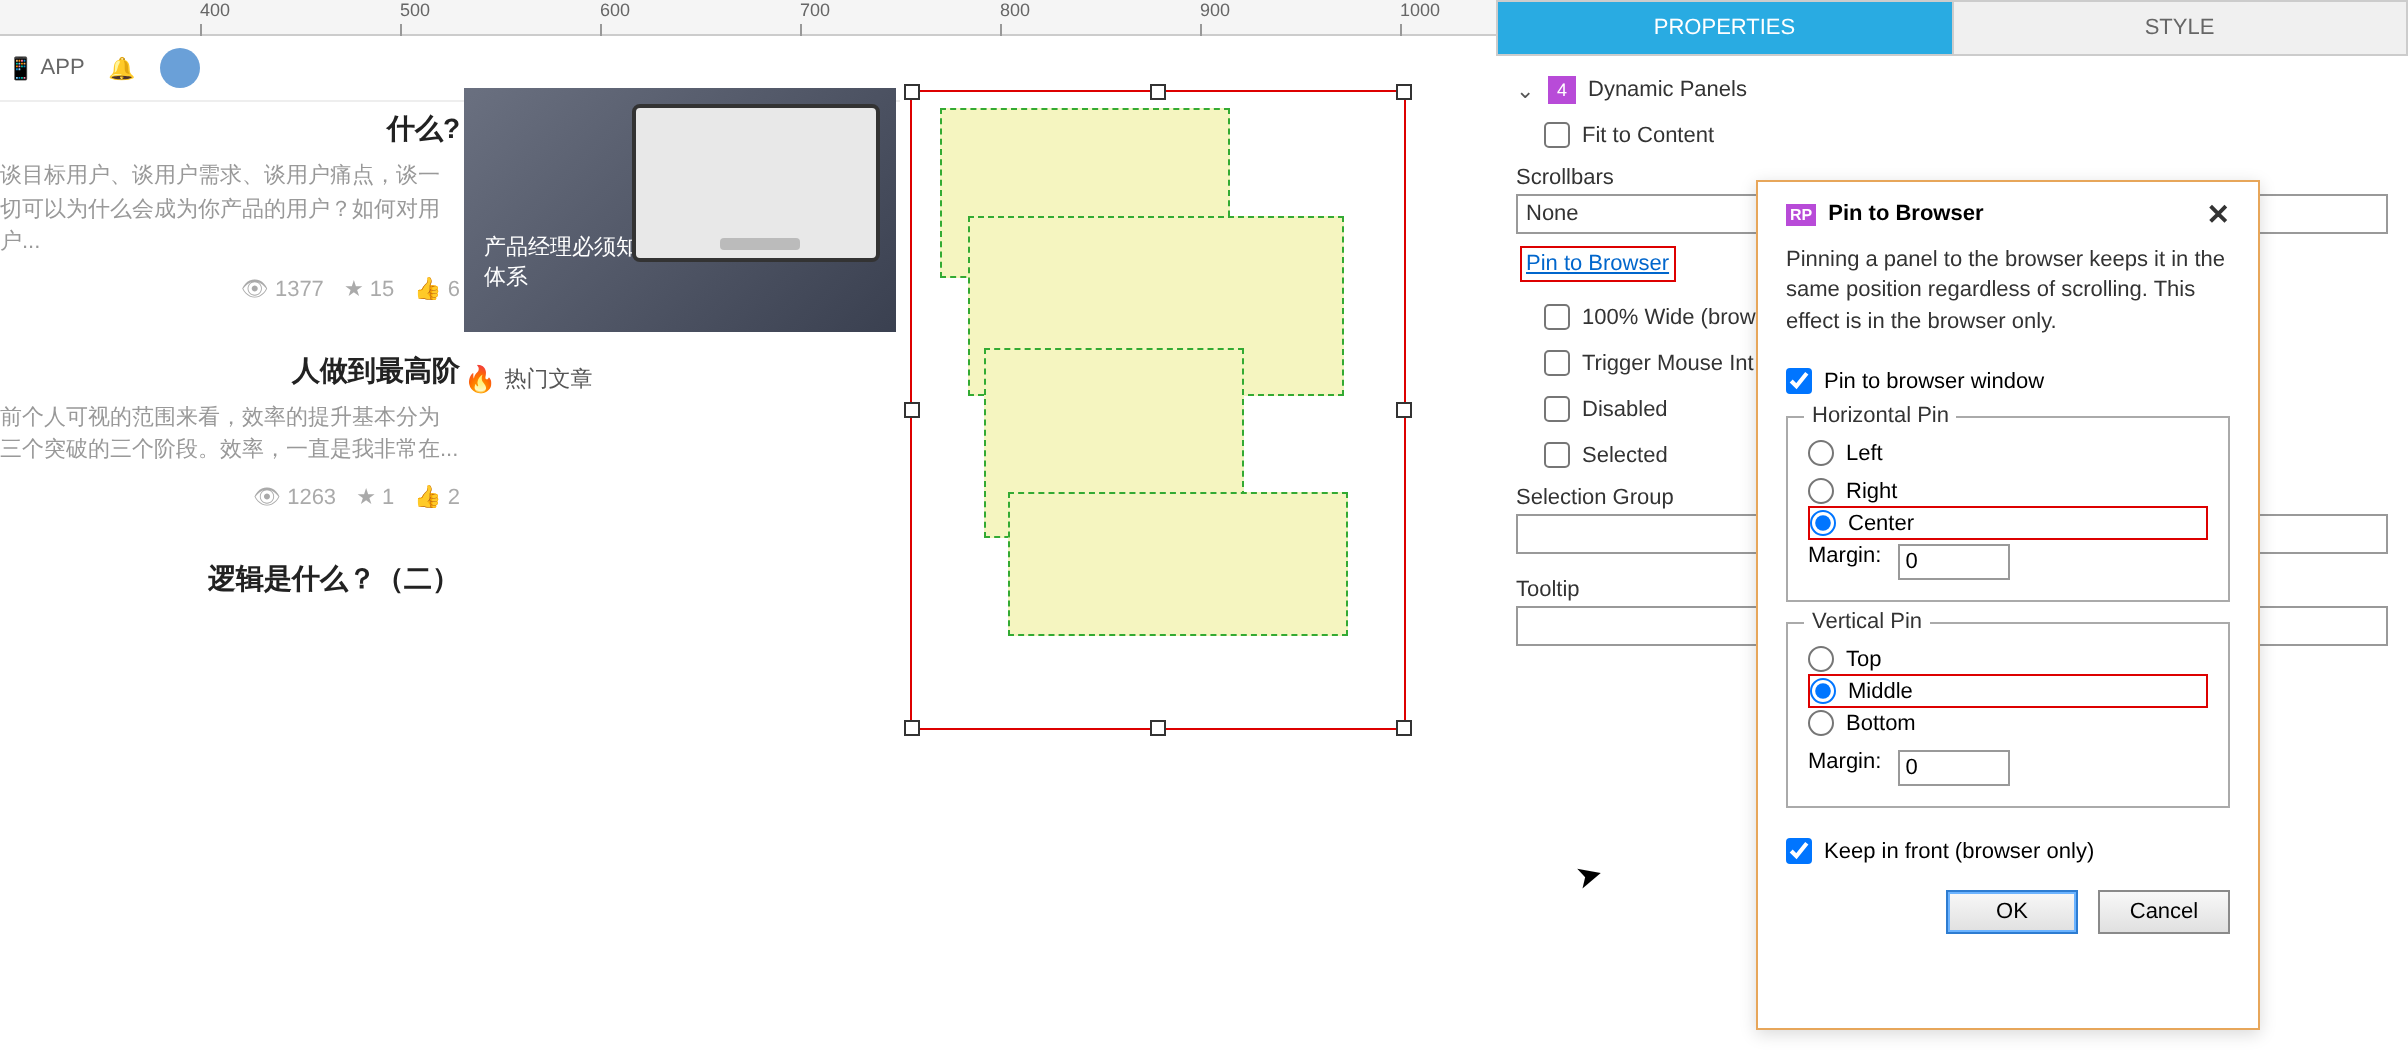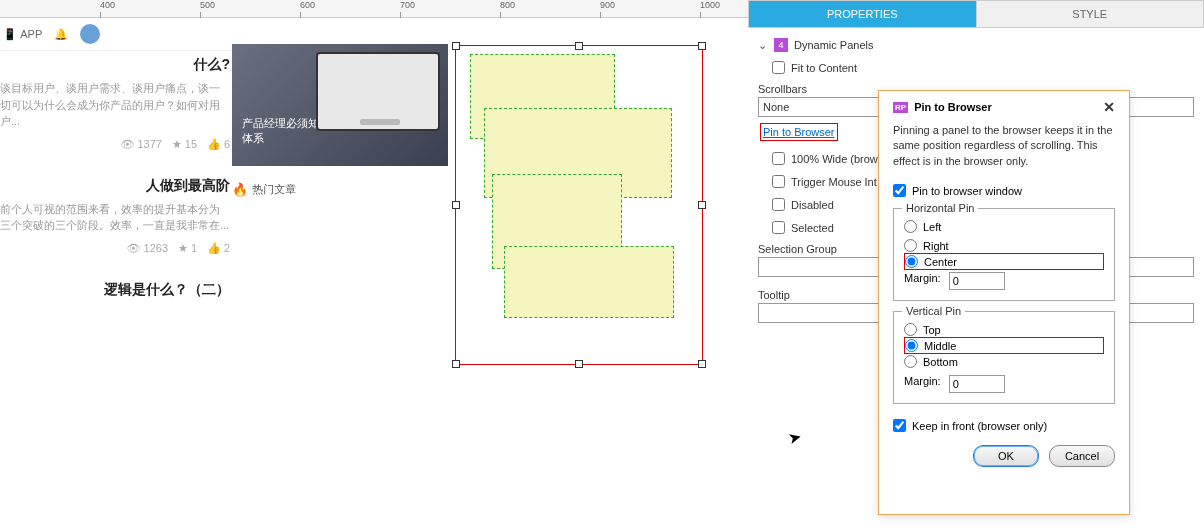--- a/index.html
+++ b/index.html
@@ -67,21 +67,21 @@
 .dlg-title { display:flex; align-items:center; gap:6px; font-weight:bold; font-size:12px; padding-bottom:6px;}
 .dlg-title .rp { background:#b84bd8; color:#fff; font-size:8px; padding:1px 2px;}
 .dlg-close { margin-left:auto; font-size:14px; cursor:pointer; color:#333;}
 .dlg-desc { font-size:11px; color:#333; line-height:1.4; padding:2px 0 10px 0;}
 .fieldset { border:1px solid #aaa; margin:6px 0 10px 0; padding:8px 10px 10px 10px; position:relative;}
 .fieldset .legend { position:absolute; top:-7px; left:8px; background:#fff; padding:0 4px; font-size:11px; color:#333;}
 .radio-row { display:flex; align-items:center; gap:6px; padding:3px 0;}
 .margin-row { display:flex; align-items:flex-start; gap:8px; padding-top:4px;}
 .margin-row input { width:56px; height:18px; border:1px solid #999; padding:0 3px;}
 .btn-row { display:flex; gap:10px; justify-content:flex-end; padding-top:8px;}
-.btn { width:66px; height:22px; border:1px solid #8a8a8a; background:linear-gradient(#f8f8f8,#e0e0e0); border-radius:10px; text-align:center; line-height:20px; font-size:11px; cursor:pointer;}
+.btn { width:66px; height:22px; border:1px solid #8a8a8a; background:linear-gradient(#f8f8f8,#e0e0e0); border-radius:0; text-align:center; line-height:20px; font-size:11px; cursor:pointer;}
 .btn.primary { border:1px solid #2d7cd1; box-shadow:0 0 0 1px #6bb3ff inset;}
 .redbox{ border:1px solid #d00; padding:1px 4px 1px 0; margin:-2px 0;}
 .cursor { position:absolute; left:788px; top:428px; font-size:16px; color:#000; transform:rotate(-15deg);}
 </style>
 </head>
 <body>
 
 <div class="ruler">
   <span class="ruler-tick" style="left:700px">400</span>
   <span class="ruler-tick" style="left:800px">500</span>

